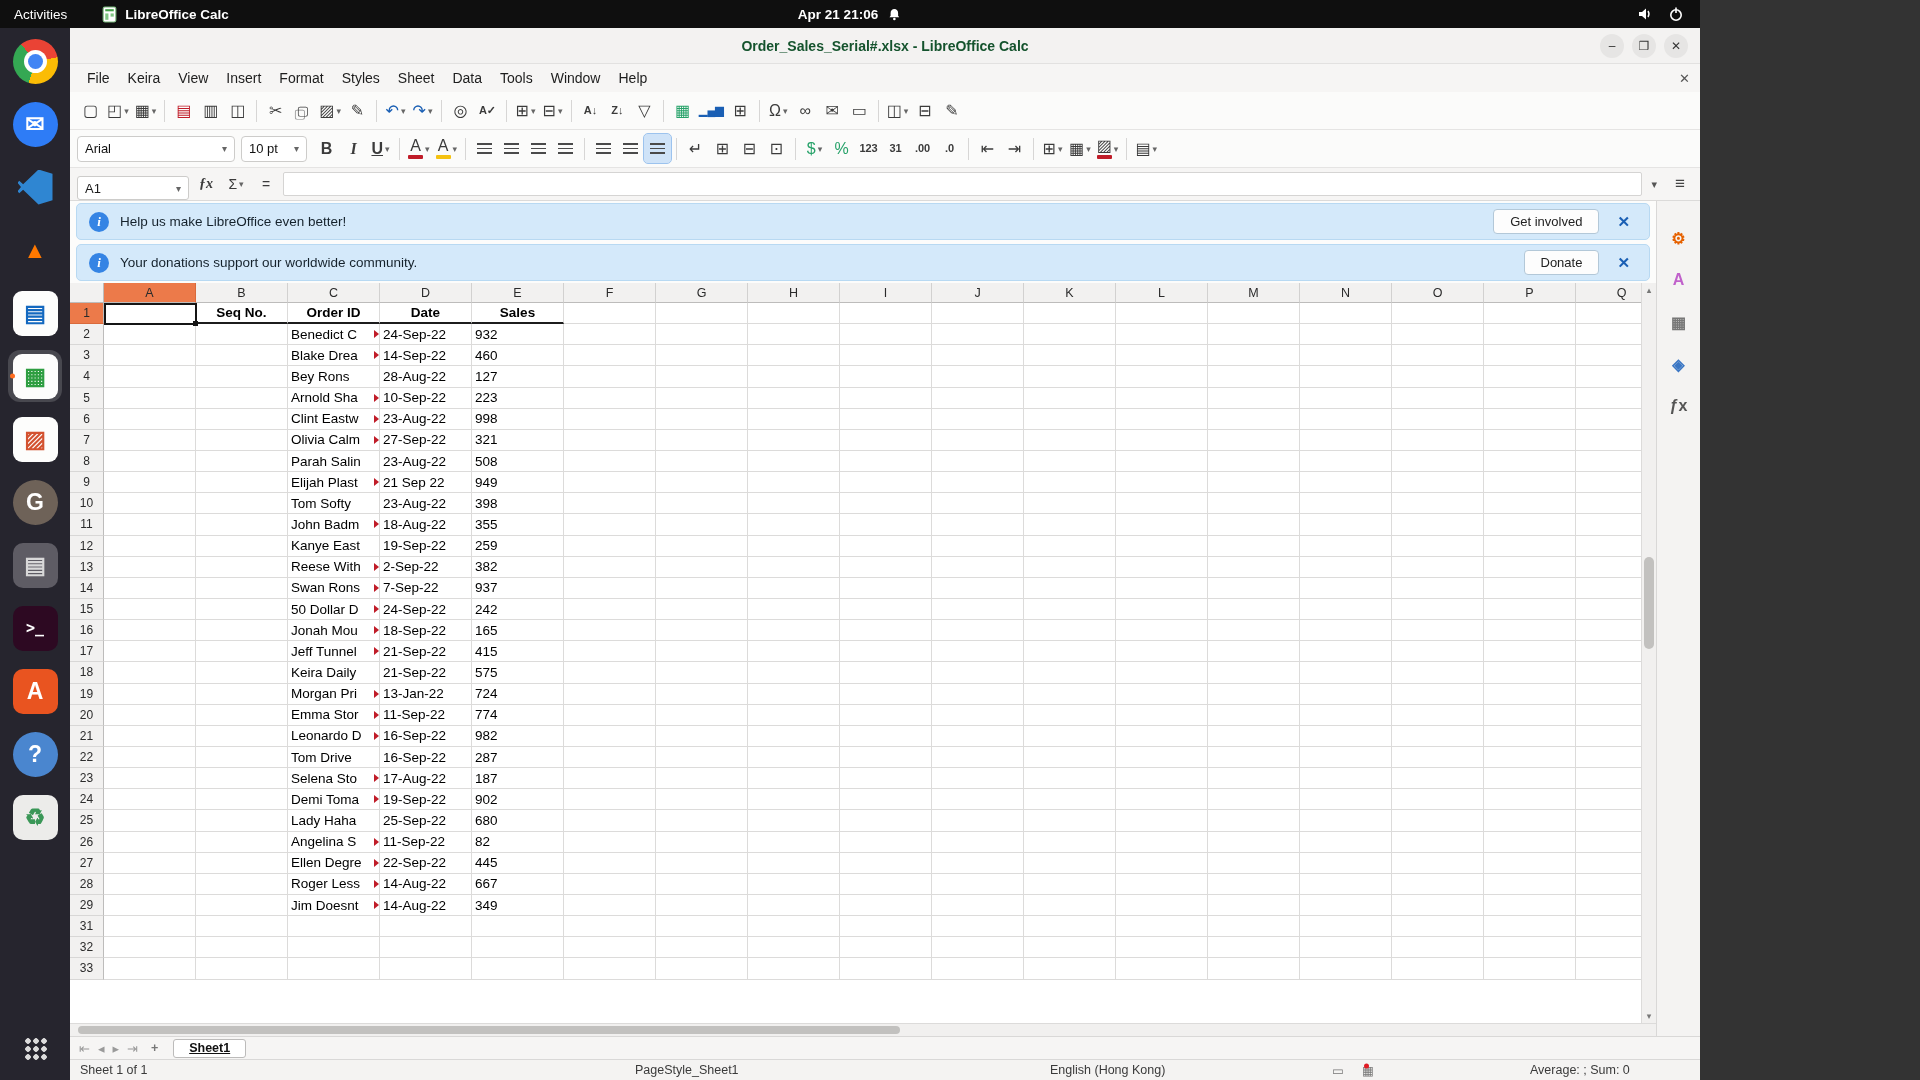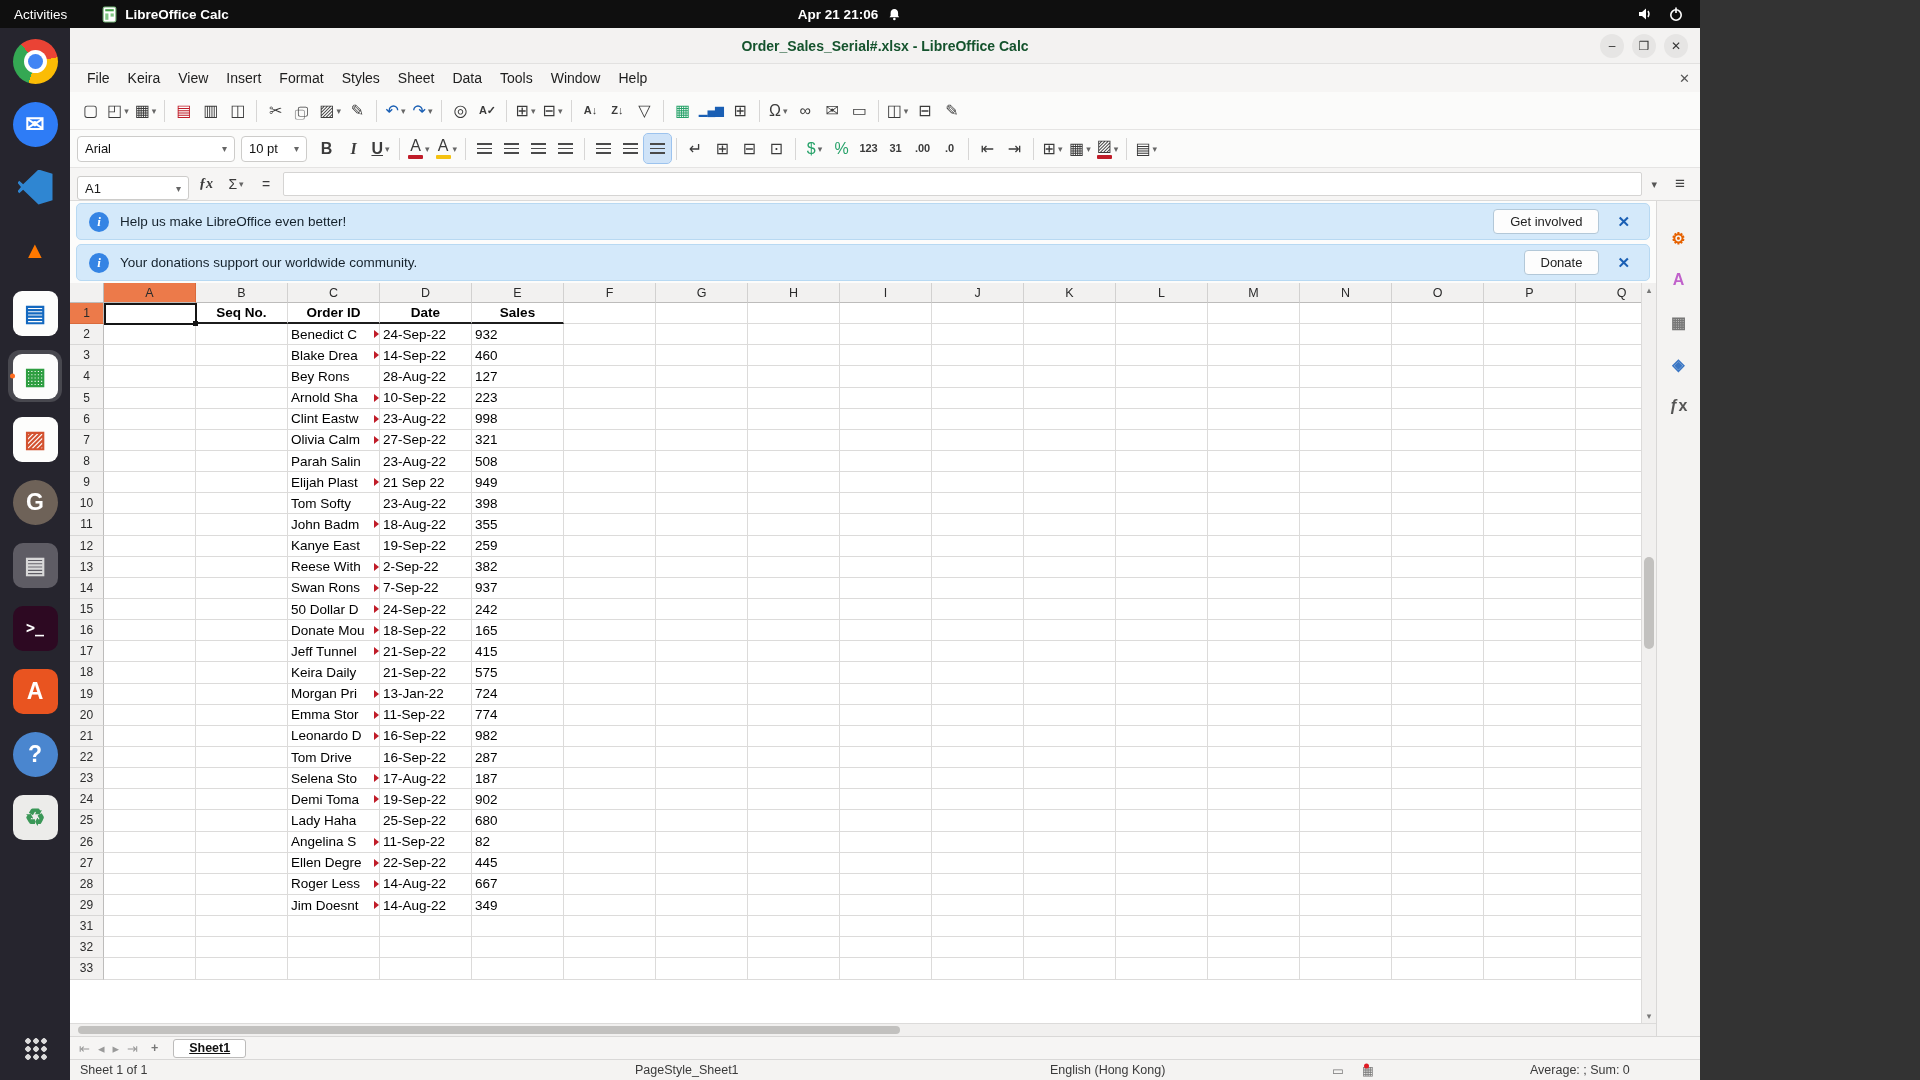--- a/index.html
+++ b/index.html
@@ -952,21 +952,21 @@
                     <div class="cell"></div>
                     <div class="cell"></div>
                     <div class="cell"></div>
                     <div class="cell"></div>
                     <div class="cell"></div>
                   </div>
                   <div class="sheetrow">
                     <div class="rh">16</div>
                     <div class="cell"></div>
                     <div class="cell"></div>
-                    <div class="cell trunc">Donate Mou</div>
+                    <div class="cell trunc">Jonah Mou</div>
                     <div class="cell">18-Sep-22</div>
                     <div class="cell">165</div>
                     <div class="cell"></div>
                     <div class="cell"></div>
                     <div class="cell"></div>
                     <div class="cell"></div>
                     <div class="cell"></div>
                     <div class="cell"></div>
                     <div class="cell"></div>
                     <div class="cell"></div>

